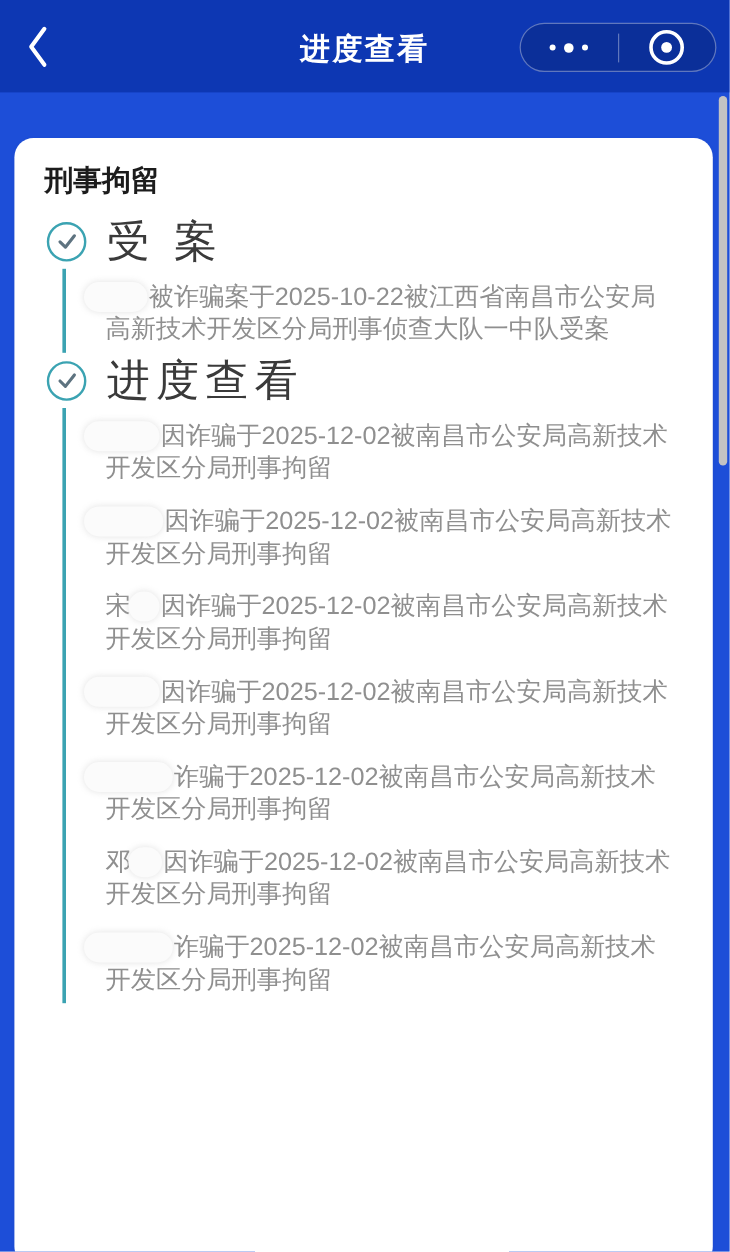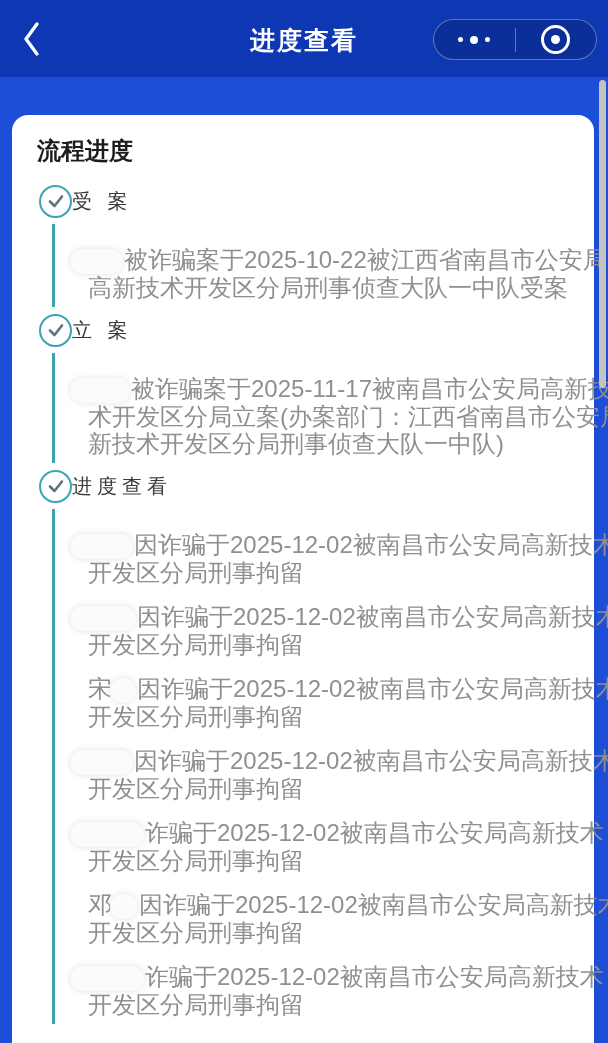--- a/index.html
+++ b/index.html
@@ -50,29 +50,29 @@
   }
 
   
   .step-head { display:flex; align-items:center; height:36px; }
   .check-circle {
     flex:none; width:33px; height:33px; margin-left:2px; box-sizing:border-box;
     border:2.5px solid #3ba3b2; border-radius:50%;
     display:flex; align-items:center; justify-content:center; background:#fff;
   }
   .step-title {
-    font-size:20px; color:#3a3a3a;
+    margin-left:17px; font-size:36px; color:#3a3a3a;
     font-weight:500; letter-spacing:5px; white-space:nowrap;
   }
   .step-body {
     margin:5px 0 5px 14.5px; border-left:3px solid #3ba3b2;
     padding:10px 0 6px 33.5px;
   }
   .entry {
-    margin:12px 0 17px 0; font-size:24px; line-height:27px;
+    margin:0 0 17px 0; font-size:21px; line-height:27px;
     color:#8f8f8f; white-space:nowrap;
   }
   .entry:last-child { margin-bottom:0; }
   .redact {
     display:inline-block; height:25px; border-radius:13px;
     background:#fbfbfb; box-shadow:0 0 6px rgba(190,190,190,0.45);
     vertical-align:-6px; margin-left:-18px; margin-right:1px;
   }
 
   
@@ -103,46 +103,33 @@
       <div class="capsule-half">
         <div class="ring">
           <div class="ring-core"></div>
         </div>
       </div>
     </div>
   </header>
 
   <main class="page">
     <div class="card">
-      <h2 class="section-title">流程进度</h2>
+      <h2 class="section-title">刑事拘留</h2>
       <div id="timeline">
           <section class="step">
             <div class="step-head">
               <span class="check-circle">
                 <svg width="28" height="28" viewBox="0 0 28 28">
                   <polyline points="8,14.5 12.5,19 20,9.5" fill="none" stroke="#5e7380" stroke-width="2.6" stroke-linecap="round" stroke-linejoin="round"></polyline>
                 </svg>
               </span>
               <span class="step-title">受 案</span>
             </div>
             <div class="step-body">
               <p class="entry"><span class="redact" style="width: 53px;"></span>被诈骗案于2025-10-22被江西省南昌市公安局<br>高新技术开发区分局刑事侦查大队一中队受案</p>
-            </div>
-          </section>
-          <section class="step">
-            <div class="step-head">
-              <span class="check-circle">
-                <svg width="28" height="28" viewBox="0 0 28 28">
-                  <polyline points="8,14.5 12.5,19 20,9.5" fill="none" stroke="#5e7380" stroke-width="2.6" stroke-linecap="round" stroke-linejoin="round"></polyline>
-                </svg>
-              </span>
-              <span class="step-title">立 案</span>
-            </div>
-            <div class="step-body">
-              <p class="entry"><span class="redact" style="width: 60px;"></span>被诈骗案于2025-11-17被南昌市公安局高新技<br>术开发区分局立案(办案部门：江西省南昌市公安局高<br>新技术开发区分局刑事侦查大队一中队)</p>
             </div>
           </section>
           <section class="step">
             <div class="step-head">
               <span class="check-circle">
                 <svg width="28" height="28" viewBox="0 0 28 28">
                   <polyline points="8,14.5 12.5,19 20,9.5" fill="none" stroke="#5e7380" stroke-width="2.6" stroke-linecap="round" stroke-linejoin="round"></polyline>
                 </svg>
               </span>
               <span class="step-title">进度查看</span>

